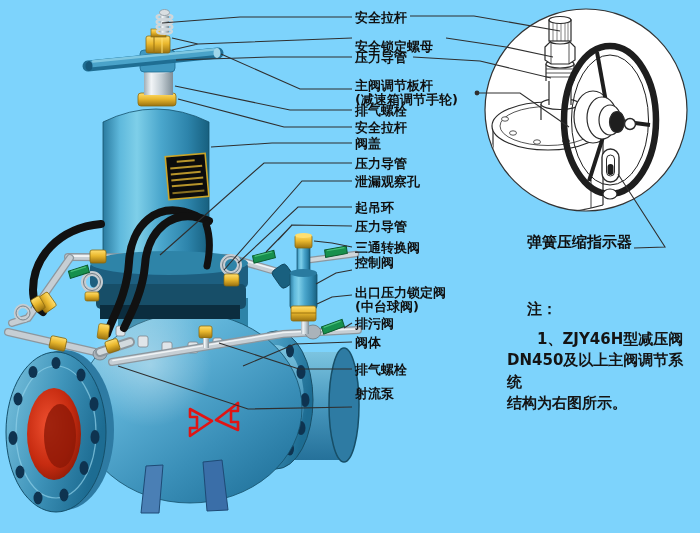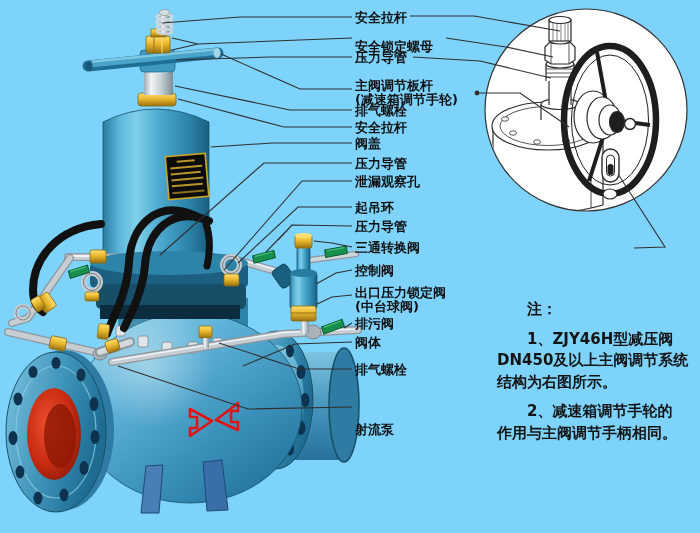--- a/index.html
+++ b/index.html
@@ -4,21 +4,21 @@
 <style>
   html,body{margin:0;padding:0;background:#ffffff;}
   #stage{position:relative;width:700px;height:533px;background:#7dd3fc;overflow:hidden;
          font-family:"DejaVu Sans","Liberation Sans",sans-serif;padding-left:20px;}
   #art{position:absolute;left:0;top:0;}
   .lbl{position:absolute;left:355px;font-size:13px;font-weight:700;color:#101010;
        line-height:13.5px;white-space:pre-line;letter-spacing:0;}
   .inset-cap{position:absolute;font-size:15px;font-weight:700;color:#101010;}
   .notes{position:absolute;left:497px;top:299px;width:197px;font-size:15px;font-weight:600;
          color:#141414;line-height:21.5px;}
-  .notes p{margin:8px 0 0 0;text-indent:2em;white-space:pre-line;}
+  .notes p{margin:8px 0 0 10px;text-indent:2em;white-space:pre-line;}
   .notes .head{margin:0;}
 </style>
 </head>
 <body>
 
 <div id="stage">
 
 <svg id="art" width="700" height="533" viewBox="0 0 700 533">
   <defs>
     <linearGradient id="gBon" x1="0" y1="0" x2="1" y2="0">
@@ -377,32 +377,31 @@
   <div class="lbl" style="top:79px">主阀调节板杆
 (减速箱调节手轮)</div>
   <div class="lbl" style="top:104px">排气螺栓</div>
   <div class="lbl" style="top:121px">安全拉杆</div>
   <div class="lbl" style="top:137px">阀盖</div>
   <div class="lbl" style="top:157px">压力导管</div>
   <div class="lbl" style="top:175px">泄漏观察孔</div>
   <div class="lbl" style="top:201px">起吊环</div>
   <div class="lbl" style="top:220px">压力导管</div>
   <div class="lbl" style="top:241px">三通转换阀</div>
-  <div class="lbl" style="top:264px">控制阀</div>
+  <div class="lbl" style="top:256px">控制阀</div>
   <div class="lbl" style="top:286px">出口压力锁定阀
 (中台球阀)</div>
   <div class="lbl" style="top:317px">排污阀</div>
   <div class="lbl" style="top:336px">阀体</div>
   <div class="lbl" style="top:363px">排气螺栓</div>
-  <div class="lbl" style="top:423px">射流泵</div>
+  <div class="lbl" style="top:387px">射流泵</div>
 </div>
 
+<div class="inset-cap" style="left:527px;top:233px">弹簧压缩指示器</div>
 
 <div class="notes">
   <p class="head">注：</p>
   <p>1、ZJY46H型减压阀
 DN450及以上主阀调节系统
 结构为右图所示。</p>
-  <p>2、减速箱调节手轮的
-作用与主阀调节手柄相同。</p>
 </div>
 
 </div>
 
 </body></html>

